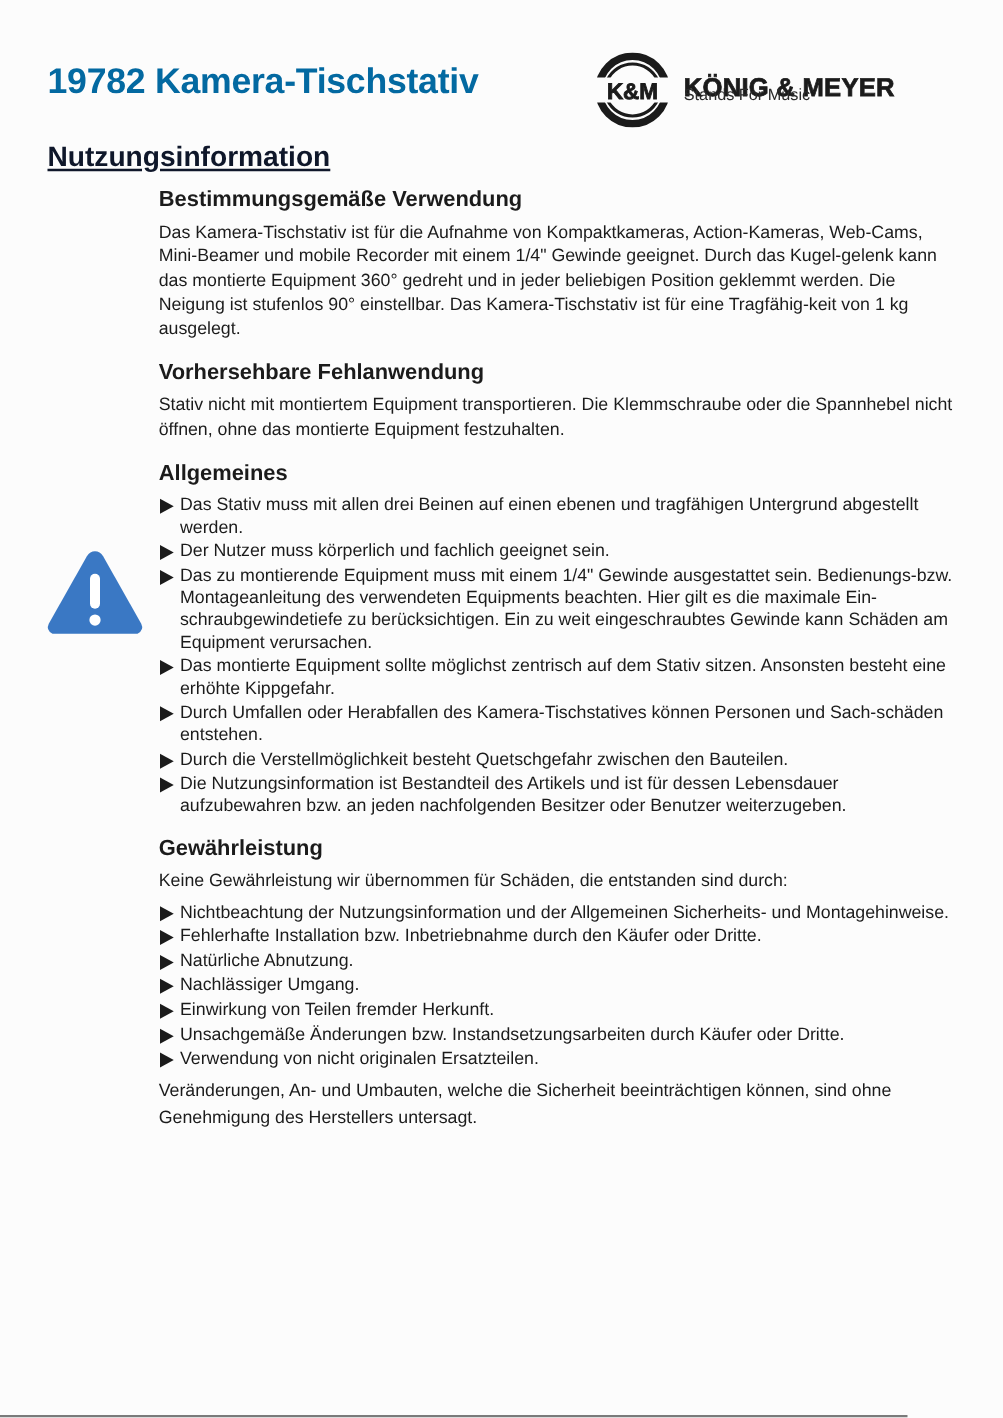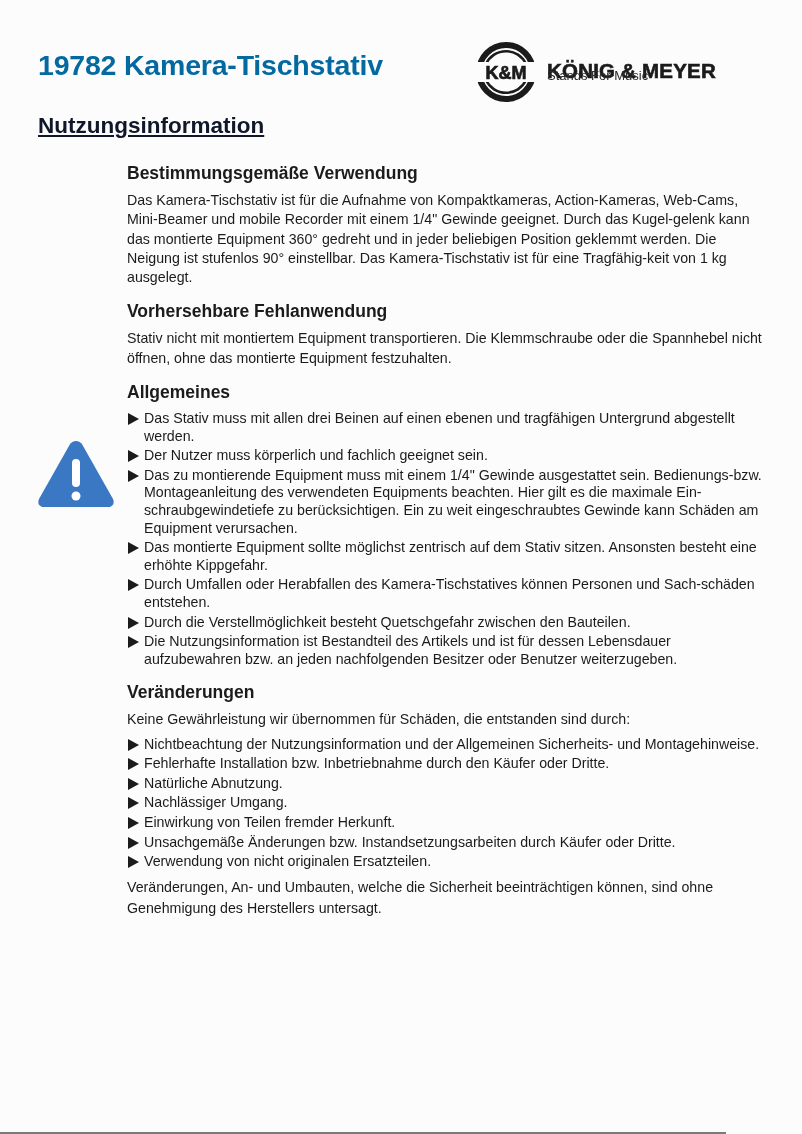--- a/index.html
+++ b/index.html
@@ -48,21 +48,21 @@
   .section-title {
     position: absolute;
     left: 38px; top: 113px;
     font-size: 22.5px;
     font-weight: bold;
     color: #0f172a;
     text-decoration: underline;
   }
   .content {
     position: absolute;
-    left: 127px; top: 163px;
+    left: 127px; top: 149px;
     width: 640px;
   }
   .sub-heading {
     font-size: 17.5px;
     font-weight: bold;
     color: #1b1b1b;
     margin-bottom: 7px;
     line-height: 21px;
   }
   .para {
@@ -143,21 +143,21 @@
       <li><span class="tri"></span><span>Der Nutzer muss körperlich und fachlich geeignet sein.</span></li>
       <li><span class="tri"></span><span>Das zu montierende Equipment muss mit einem 1/4" Gewinde ausgestattet sein. Bedienungs-bzw. Montageanleitung des verwendeten Equipments beachten. Hier gilt es die maximale Ein-schraubgewindetiefe zu berücksichtigen. Ein zu weit eingeschraubtes Gewinde kann Schäden am Equipment verursachen.</span></li>
       <li><span class="tri"></span><span>Das montierte Equipment sollte möglichst zentrisch auf dem Stativ sitzen. Ansonsten besteht eine erhöhte Kippgefahr.</span></li>
       <li><span class="tri"></span><span>Durch Umfallen oder Herabfallen des Kamera-Tischstatives können Personen und Sach-schäden entstehen.</span></li>
       <li><span class="tri"></span><span>Durch die Verstellmöglichkeit besteht Quetschgefahr zwischen den Bauteilen.</span></li>
       <li><span class="tri"></span><span>Die Nutzungsinformation ist Bestandteil des Artikels und ist für dessen Lebensdauer aufzubewahren bzw. an jeden nachfolgenden Besitzer oder Benutzer weiterzugeben.</span></li>
     </ul>
   </div>
 
   <div class="block" style="margin-top:14px">
-    <h3 class="sub-heading">Veränderungen</h3>
+    <h3 class="sub-heading">Gewährleistung</h3>
     <p class="para" style="margin-bottom:6px">Keine Gewährleistung wir übernommen für Schäden, die entstanden sind durch:</p>
     <ul class="bullets">
       <li><span class="tri"></span><span>Nichtbeachtung der Nutzungsinformation und der Allgemeinen Sicherheits- und Montagehinweise.</span></li>
       <li><span class="tri"></span><span>Fehlerhafte Installation bzw. Inbetriebnahme durch den Käufer oder Dritte.</span></li>
       <li><span class="tri"></span><span>Natürliche Abnutzung.</span></li>
       <li><span class="tri"></span><span>Nachlässiger Umgang.</span></li>
       <li><span class="tri"></span><span>Einwirkung von Teilen fremder Herkunft.</span></li>
       <li><span class="tri"></span><span>Unsachgemäße Änderungen bzw. Instandsetzungsarbeiten durch Käufer oder Dritte.</span></li>
       <li><span class="tri"></span><span>Verwendung von nicht originalen Ersatzteilen.</span></li>
     </ul>

